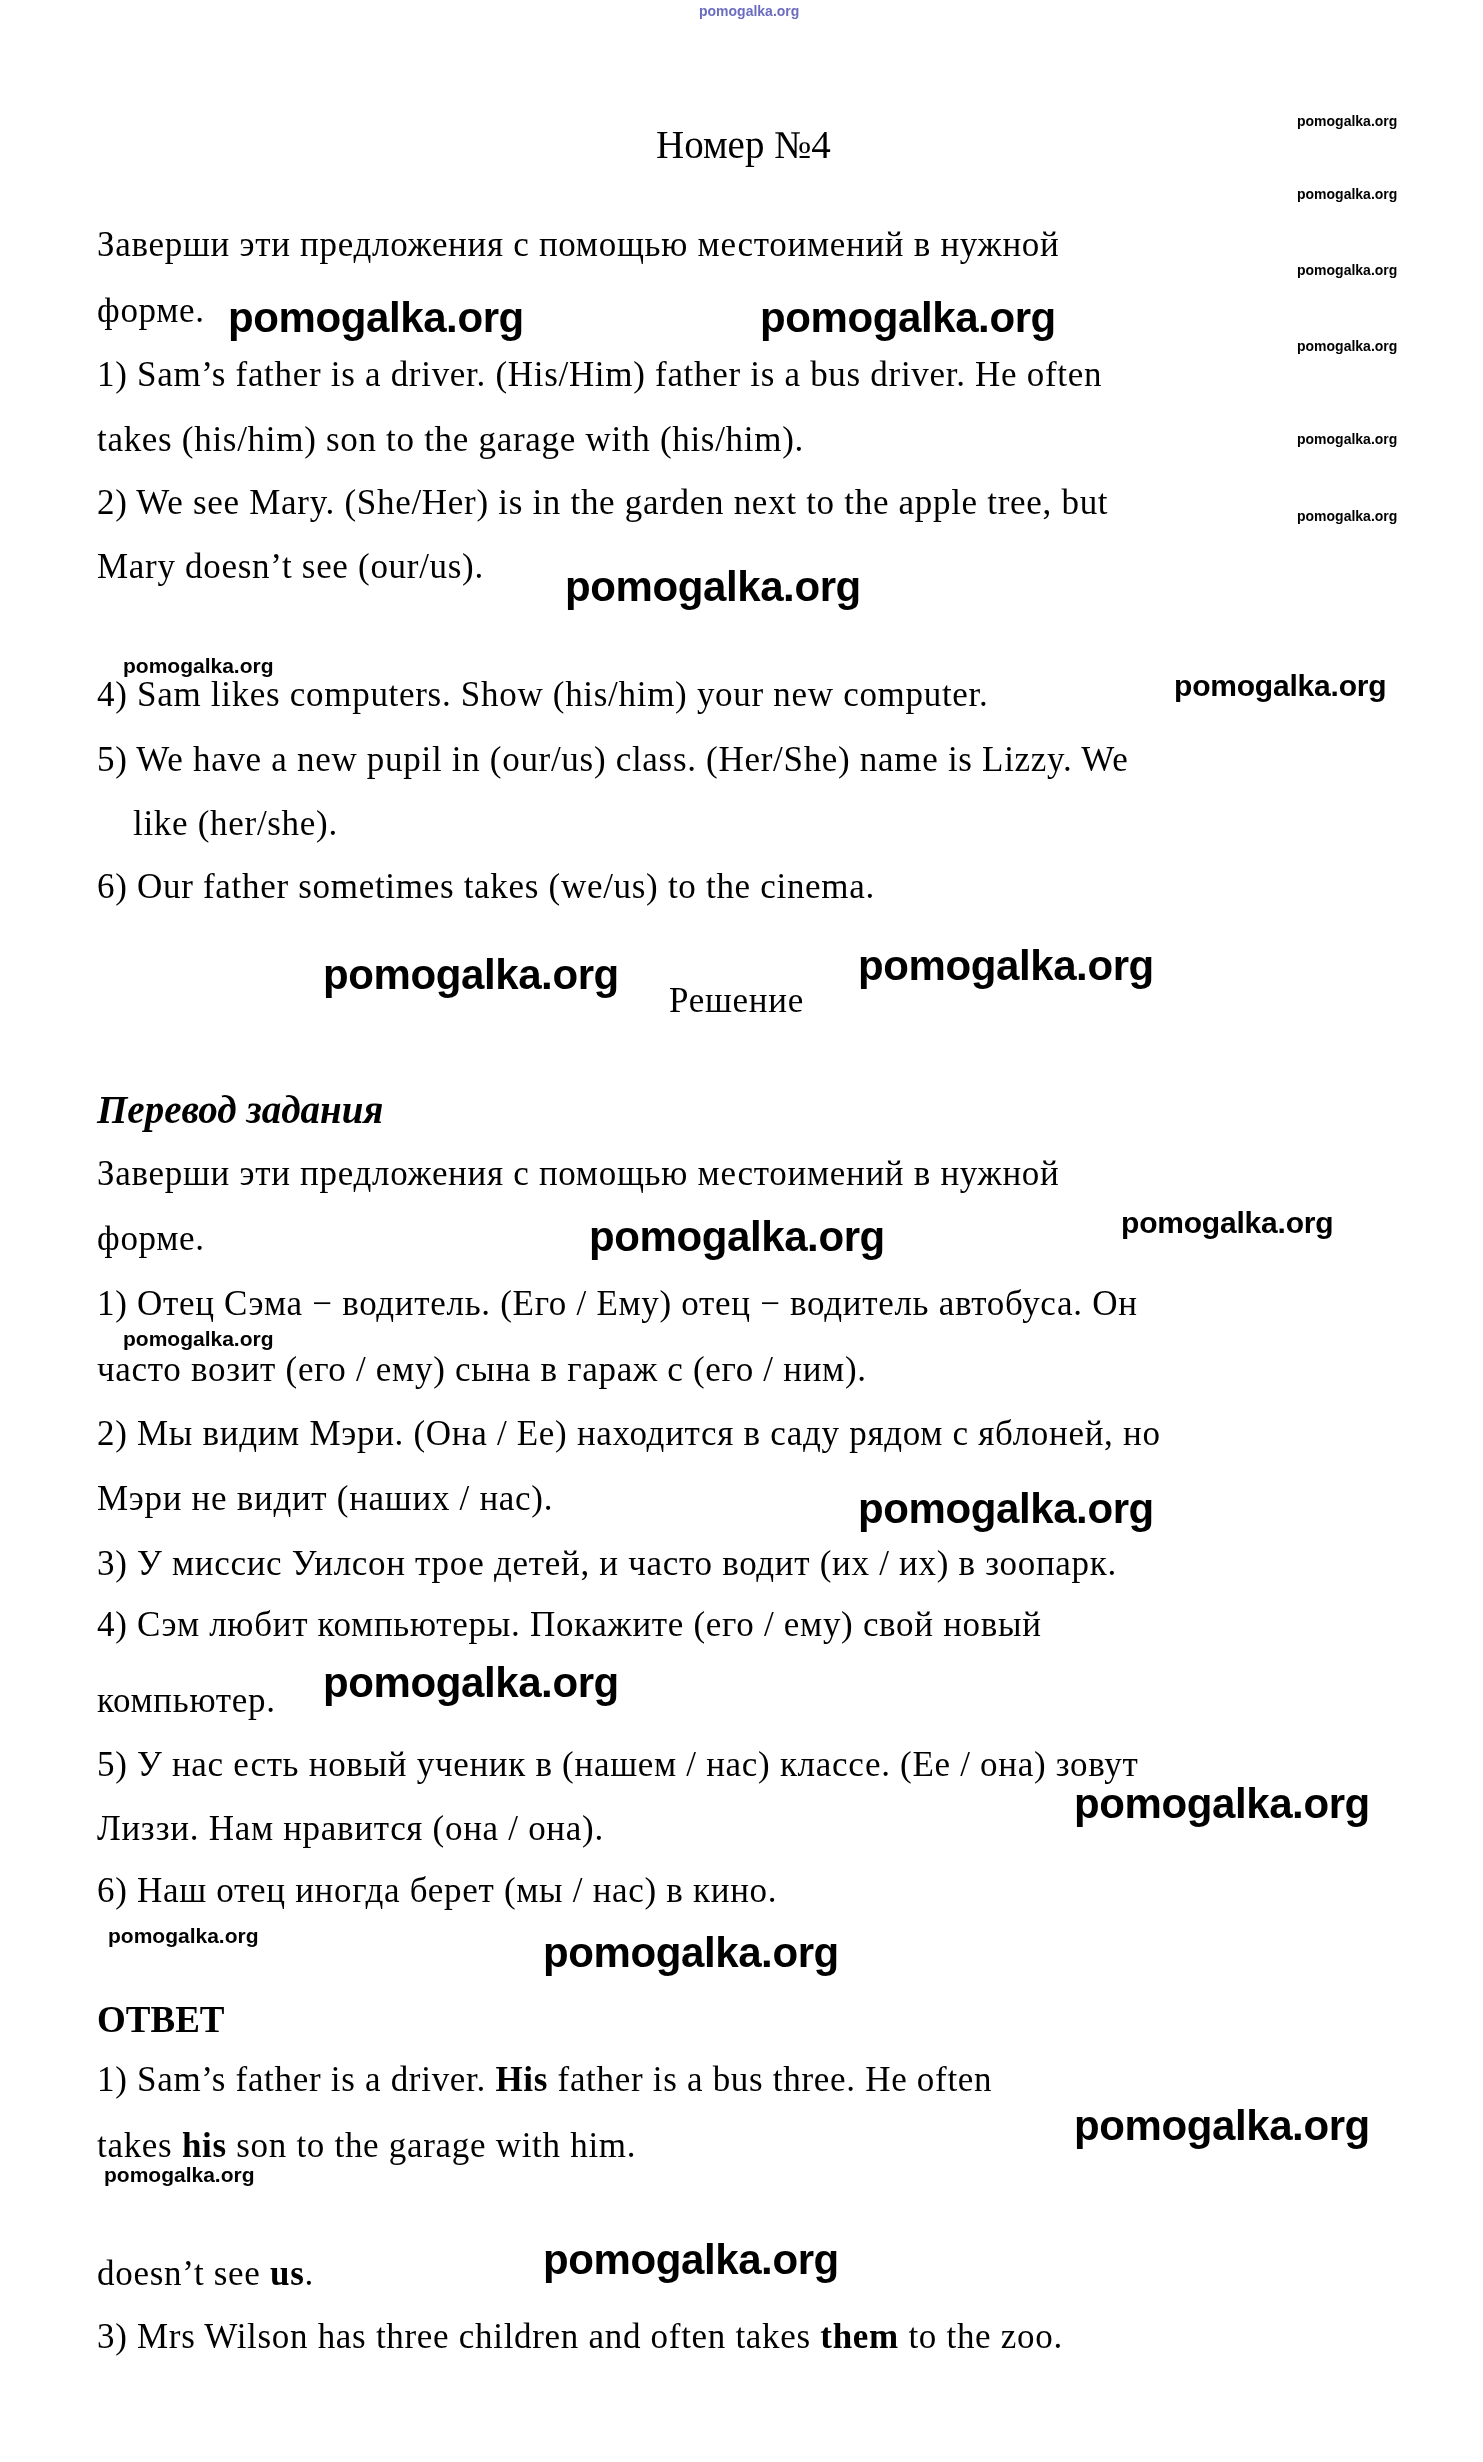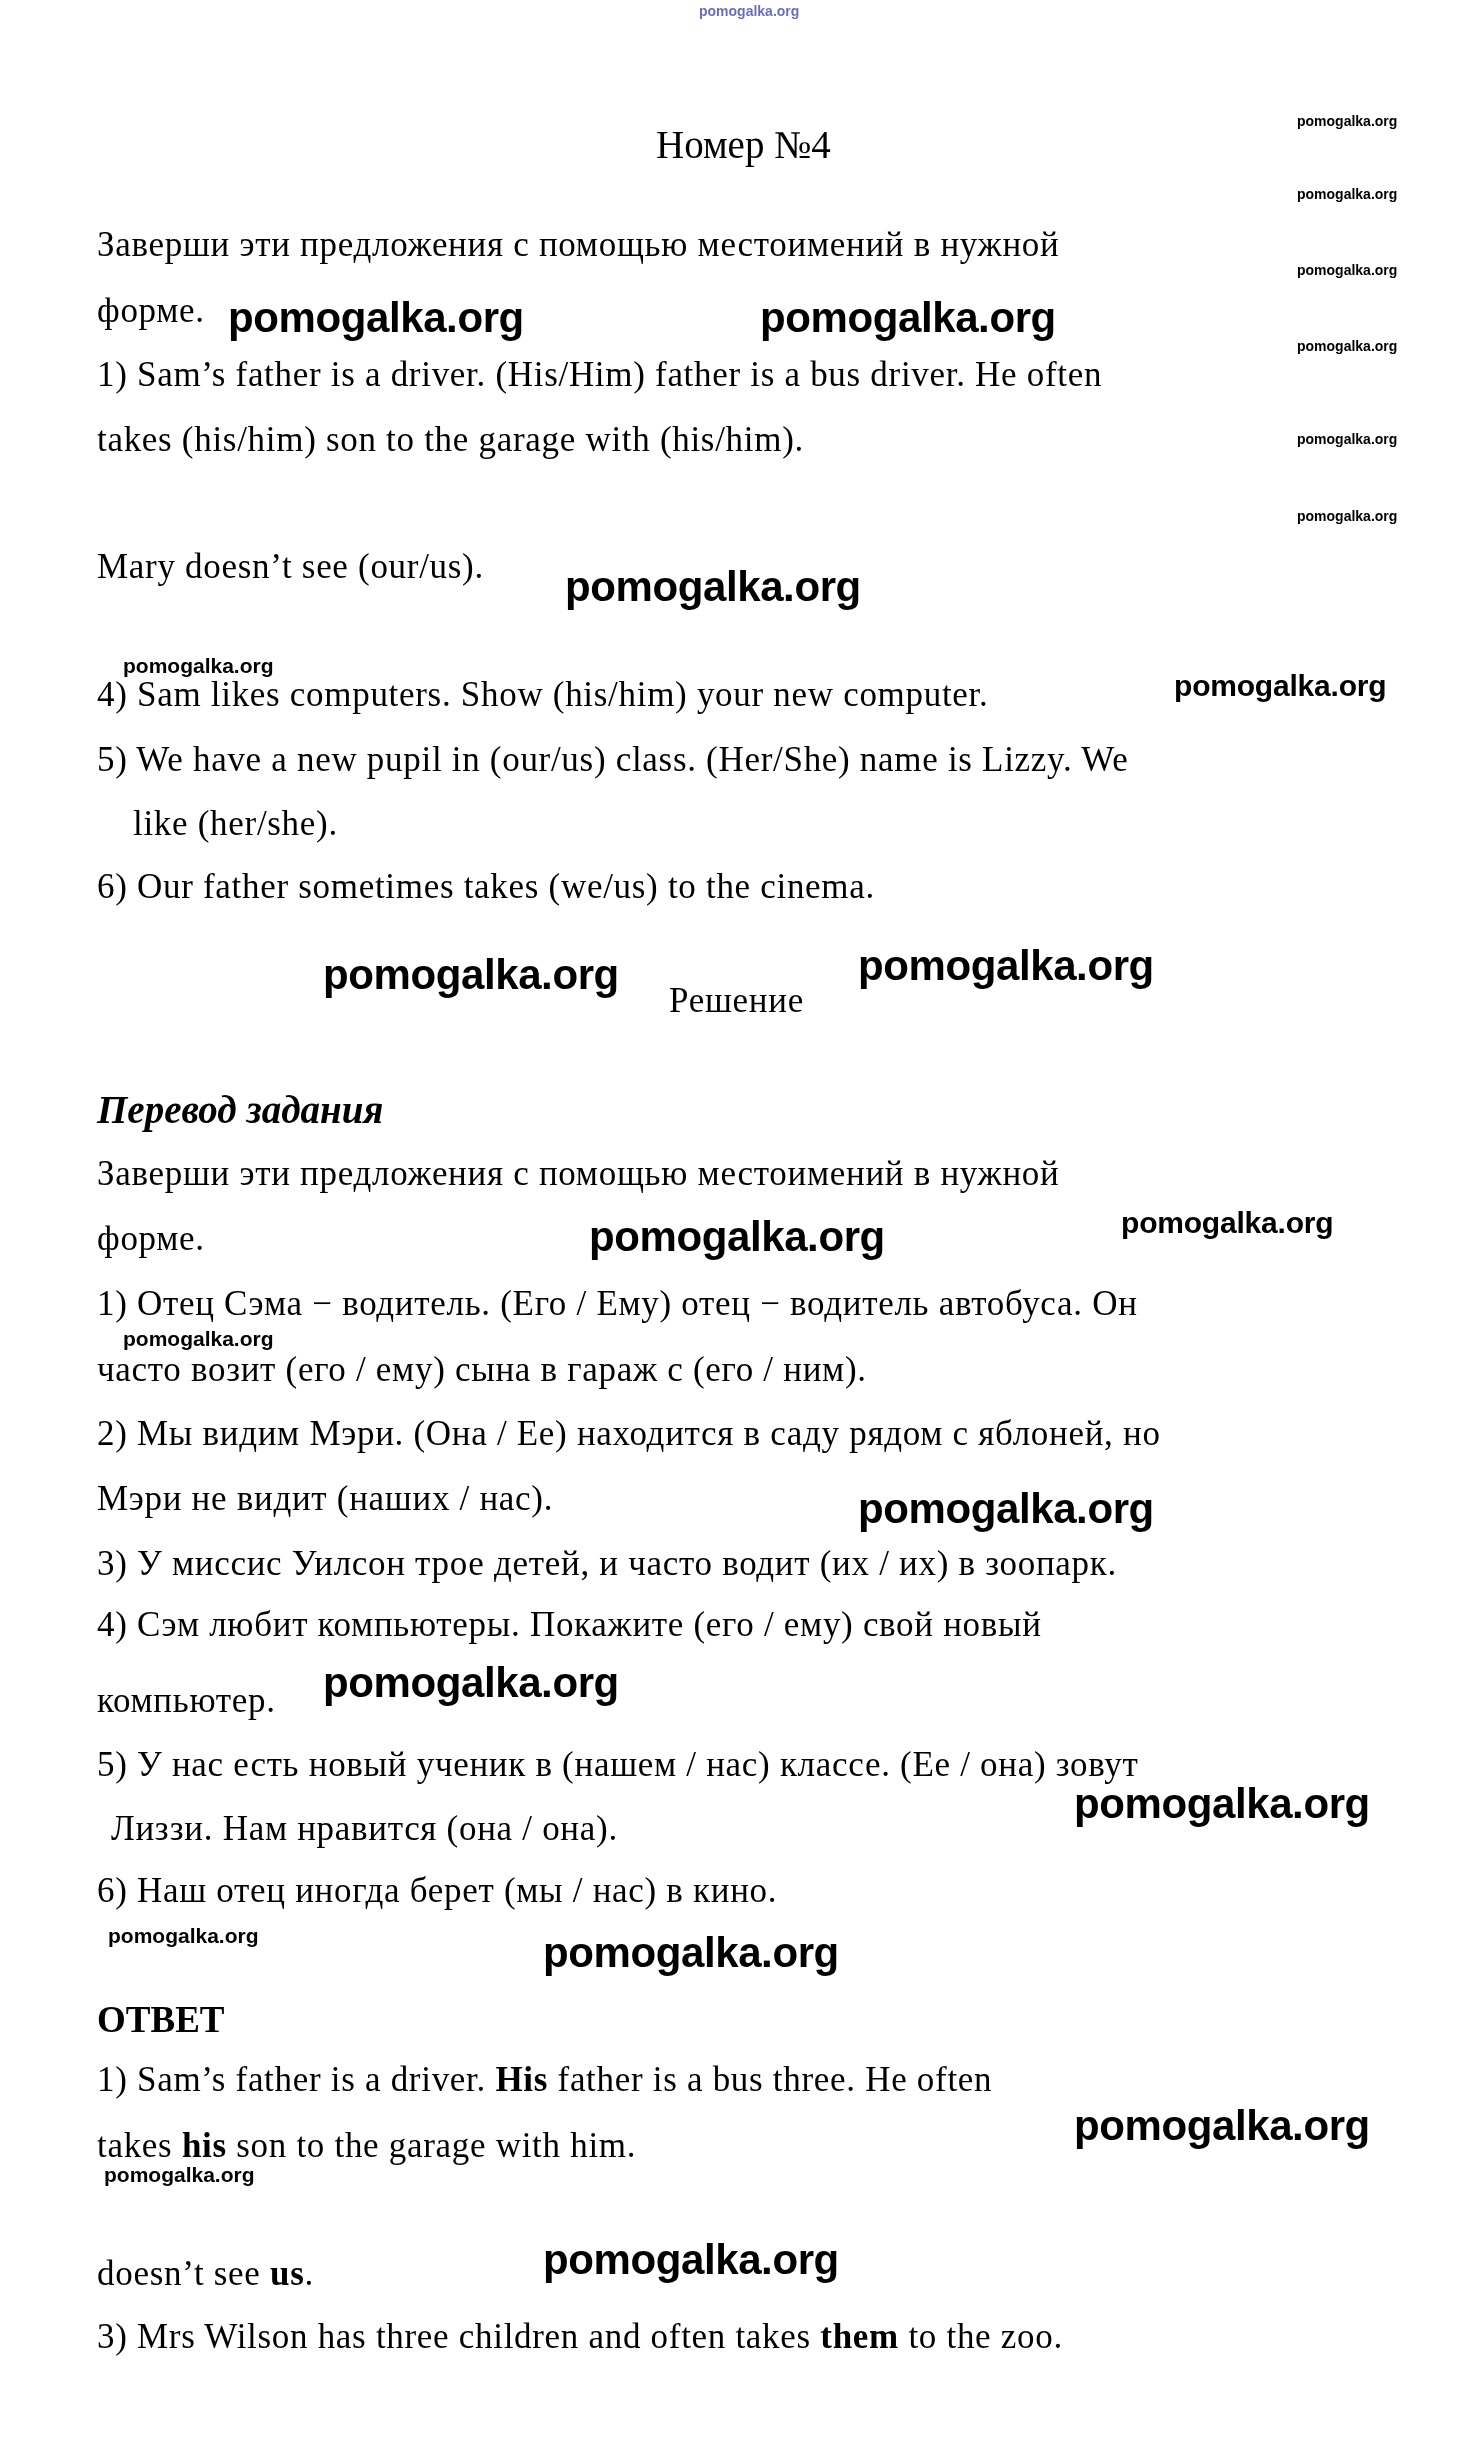--- a/index.html
+++ b/index.html
@@ -76,20 +76,21 @@
 
   <div class="title" style="left:656px;top:122px;">Номер №4</div>
 
   <div class="ln" style="top:225px;">Заверши эти предложения с помощью местоимений в нужной</div>
   <div class="ln" style="top:291px;">форме.</div>
   <div class="wm wm-big" style="left:228px;top:294px;">pomogalka.org</div>
   <div class="wm wm-big" style="left:760px;top:294px;">pomogalka.org</div>
 
   <div class="ln" style="top:355px;">1) Sam’s father is a driver. (His/Him) father is a bus driver. He often</div>
   <div class="ln" style="top:420px;">takes (his/him) son to the garage with (his/him).</div>
+  <div class="ln" style="top:483px;">2) We see Mary. (She/Her) is in the garden next to the apple tree, but</div>
   <div class="ln" style="top:547px;">Mary doesn’t see (our/us).</div>
   <div class="wm wm-big" style="left:565px;top:563px;">pomogalka.org</div>
   <div class="wm wm-small" style="left:123px;top:654px;">pomogalka.org</div>
   <div class="ln" style="top:675px;">4) Sam likes computers. Show (his/him) your new computer.</div>
   <div class="wm wm-med" style="left:1174px;top:669px;">pomogalka.org</div>
   <div class="ln" style="top:740px;">5) We have a new pupil in (our/us) class. (Her/She) name is Lizzy. We</div>
   <div class="ln" style="top:804px;margin-left:36px;">like (her/she).</div>
   <div class="ln" style="top:867px;">6) Our father sometimes takes (we/us) to the cinema.</div>
 
   <div class="wm wm-big" style="left:323px;top:951px;">pomogalka.org</div>
@@ -107,21 +108,21 @@
   <div class="ln" style="top:1350px;">часто возит (его / ему) сына в гараж с (его / ним).</div>
   <div class="ln" style="top:1414px;">2) Мы видим Мэри. (Она / Ее) находится в саду рядом с яблоней, но</div>
   <div class="ln" style="top:1479px;">Мэри не видит (наших / нас).</div>
   <div class="wm wm-big" style="left:858px;top:1485px;">pomogalka.org</div>
   <div class="ln" style="top:1544px;">3) У миссис Уилсон трое детей, и часто водит (их / их) в зоопарк.</div>
   <div class="ln" style="top:1605px;">4) Сэм любит компьютеры. Покажите (его / ему) свой новый</div>
   <div class="wm wm-big" style="left:323px;top:1659px;">pomogalka.org</div>
   <div class="ln" style="top:1681px;">компьютер.</div>
   <div class="ln" style="top:1745px;">5) У нас есть новый ученик в (нашем / нас) классе. (Ее / она) зовут</div>
   <div class="wm wm-big" style="left:1074px;top:1780px;">pomogalka.org</div>
-  <div class="ln" style="top:1809px;margin-left:14px;">Лиззи. Нам нравится (она / она).</div>
+  <div class="ln" style="top:1809px;">Лиззи. Нам нравится (она / она).</div>
   <div class="ln" style="top:1871px;">6) Наш отец иногда берет (мы / нас) в кино.</div>
   <div class="wm wm-small" style="left:108px;top:1924px;">pomogalka.org</div>
   <div class="wm wm-big" style="left:543px;top:1929px;">pomogalka.org</div>
 
   <div class="head-bold" style="top:1998px;">ОТВЕТ</div>
 
   <div class="ln" style="top:2060px;"><span>1) Sam’s father is a driver. </span><span class="b">His</span><span> father is a bus three. He often</span></div>
   <div class="wm wm-big" style="left:1074px;top:2102px;">pomogalka.org</div>
   <div class="ln" style="top:2126px;"><span>takes </span><span class="b">his</span><span> son to the garage with him.</span></div>
   <div class="wm wm-small" style="left:104px;top:2163px;">pomogalka.org</div>

